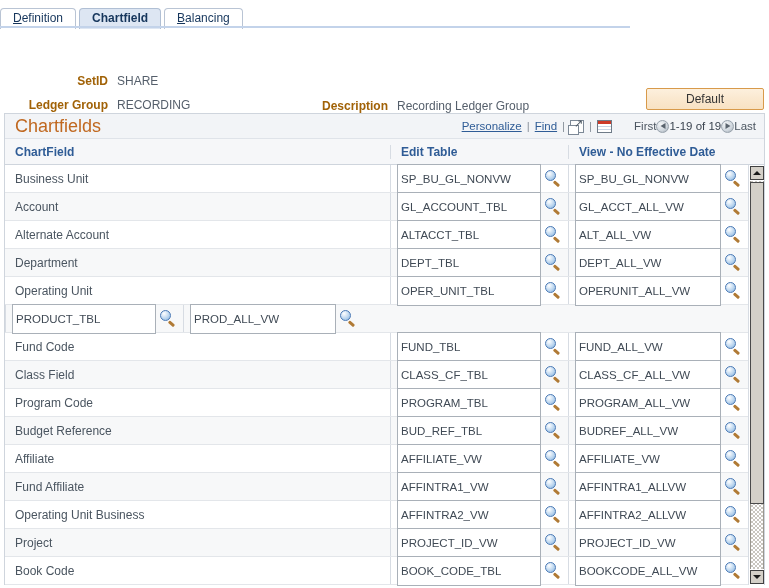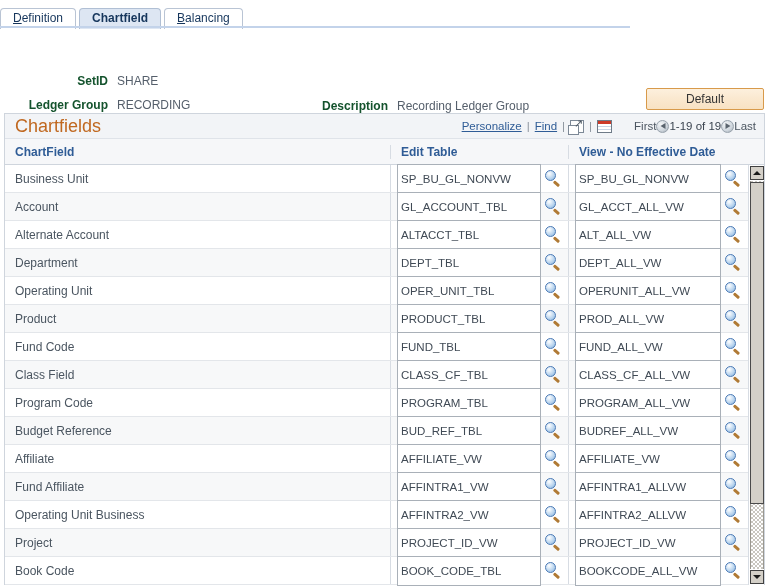--- a/index.html
+++ b/index.html
@@ -60,21 +60,21 @@
     height: 80px;
   }
   .fldrow {
     position: absolute;
     display: flex;
     align-items: baseline;
     white-space: nowrap;
   }
   .fldlabel {
     font-weight: bold;
-    color: #14532d;
+    color: #a16207;
     font-size: 12px;
     text-align: right;
   }
   .fldvalue {
     color: #555f6b;
     font-size: 12px;
     margin-left: 9px;
   }
   #row-setid   { left: 0px;   top: 46px; width: 240px; justify-content: flex-start; }
   #row-setid .fldlabel { width: 108px; }
@@ -475,21 +475,20 @@
           </div>
           <div class="cell c-view">
             <input type="text" class="txtinput" value="OPERUNIT_ALL_VW" style="">
             <span class="lookup">
               <span class="glass"></span>
               <span class="handle"></span>
             </span>
           </div>
         </div>
         <div class="row alt">
-          <div class="cell c-name">Product</div>
           <div class="cell c-edit">
             <input type="text" class="txtinput" value="PRODUCT_TBL" style="">
             <span class="lookup">
               <span class="glass"></span>
               <span class="handle"></span>
             </span>
           </div>
           <div class="cell c-view">
             <input type="text" class="txtinput" value="PROD_ALL_VW" style="">
             <span class="lookup">

